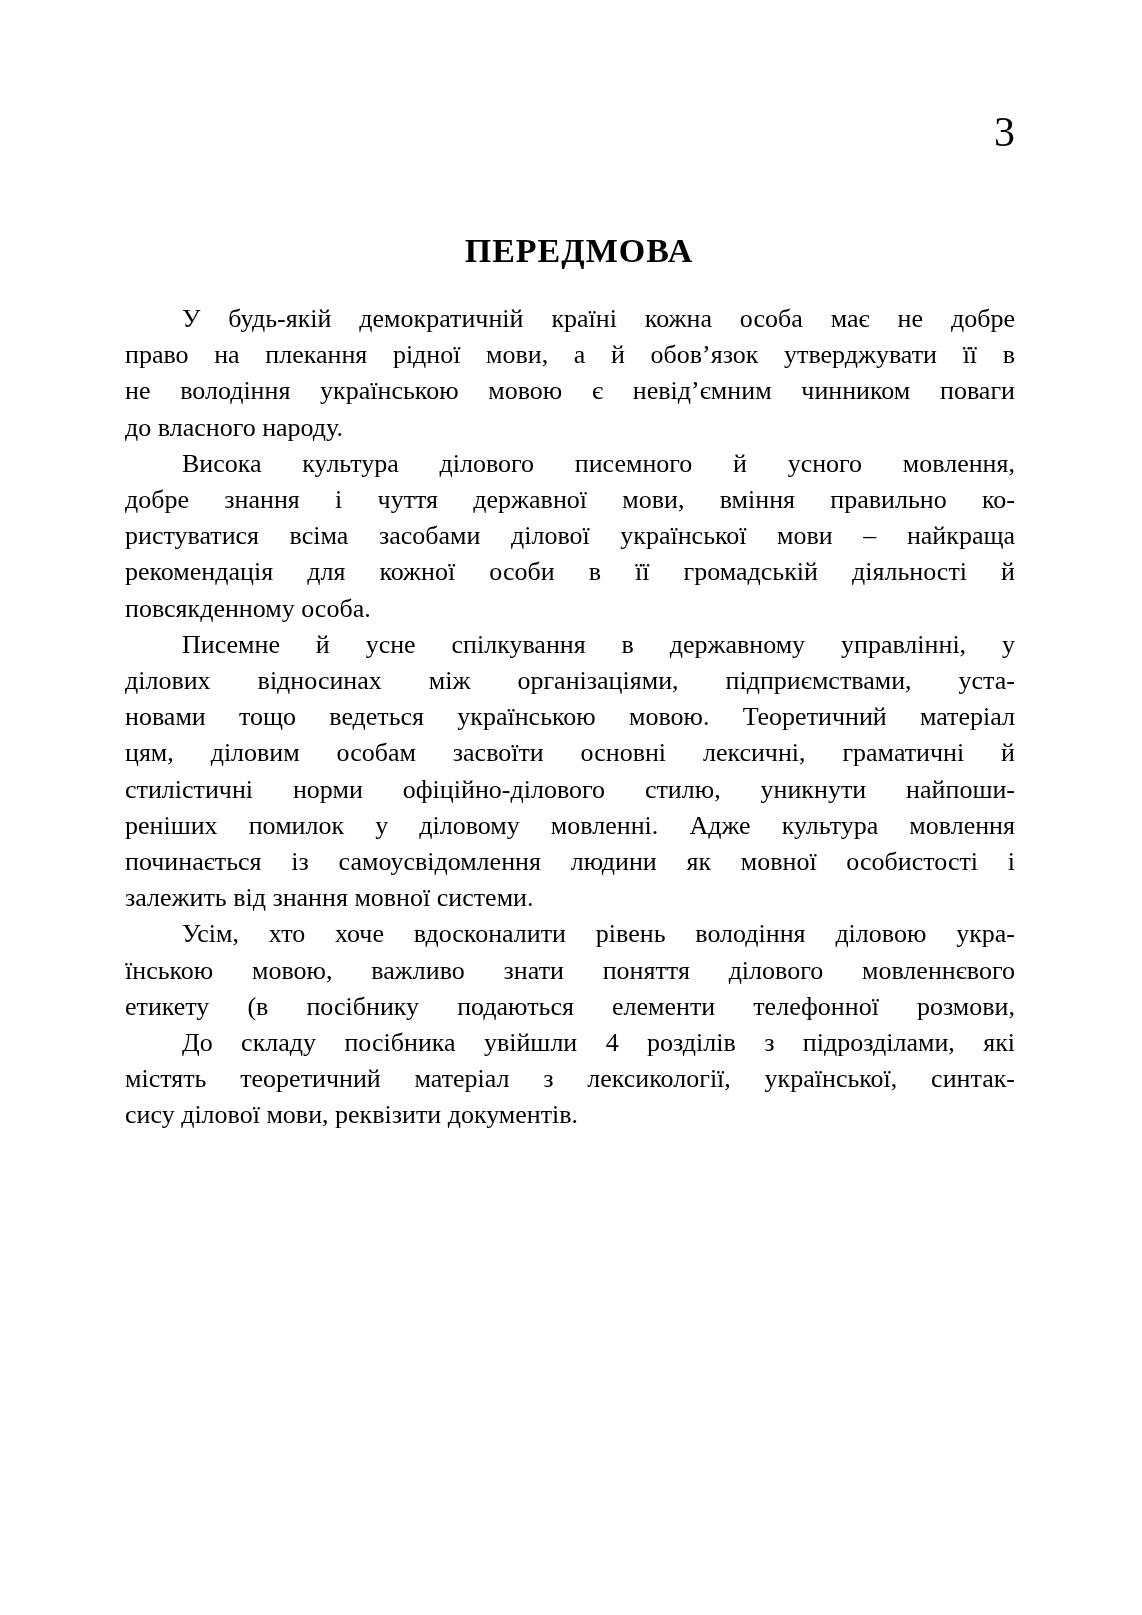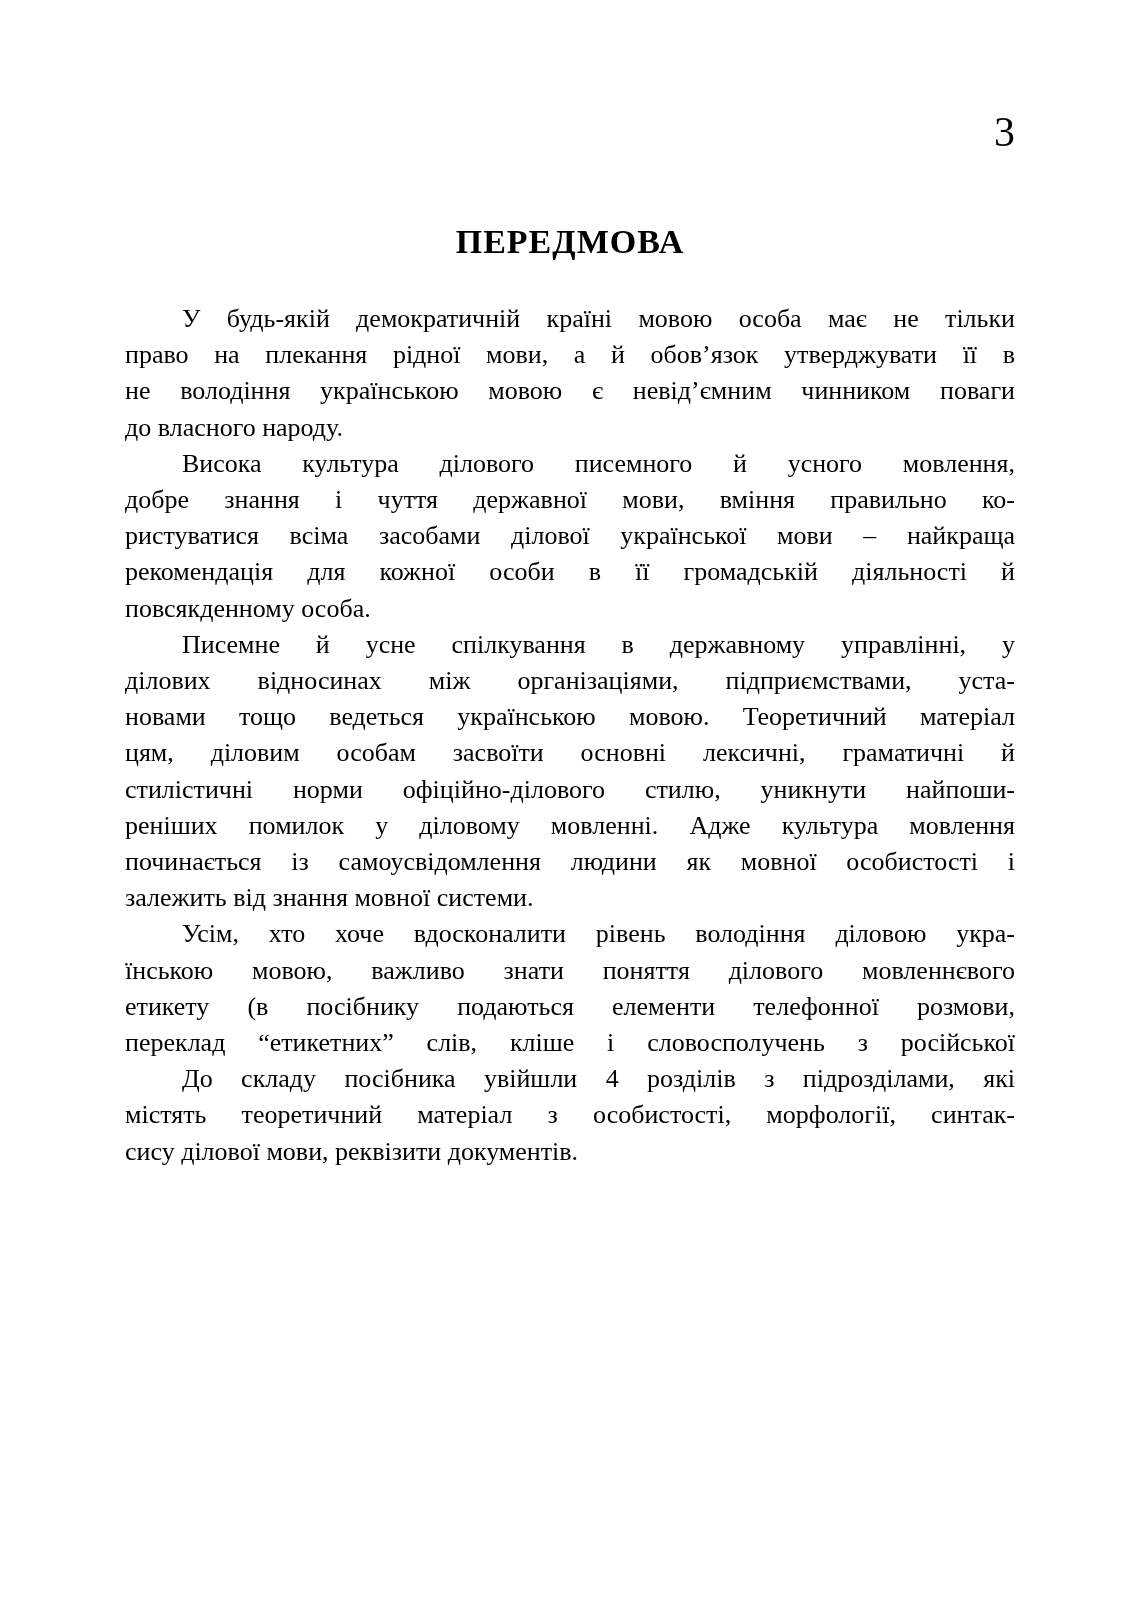--- a/index.html
+++ b/index.html
@@ -58,24 +58,24 @@
   }
   .line.last {
     text-align-last: left;
   }
 </style>
 </head>
 <body>
 
 <div class="page">
   <div class="page-number">3</div>
-  <h1 class="doc-title" style="margin:0;">ПЕРЕДМОВА</h1>
+  <h1 class="doc-title" style="margin:9px;">ПЕРЕДМОВА</h1>
   <div class="body-text">
       <div class="paragraph">
-        <div class="line first">У будь-якій демократичній країні мовою особа має не тільки</div>
+        <div class="line first">У будь-якій демократичній країні кожна особа має не добре</div>
         <div class="line">право на плекання рідної мови, а й обов’язок утверджувати її в</div>
         <div class="line">не володіння українською мовою є невід’ємним чинником поваги</div>
         <div class="line last">до власного народу.</div>
       </div>
       <div class="paragraph">
         <div class="line first">Висока культура ділового писемного й усного мовлення,</div>
         <div class="line">добре знання і чуття державної мови, вміння правильно ко-</div>
         <div class="line">ристуватися всіма засобами ділової української мови – найкраща</div>
         <div class="line">рекомендація для кожної особи в її громадській діяльності й</div>
         <div class="line last">повсякденному особа.</div>
@@ -87,21 +87,20 @@
         <div class="line">цям, діловим особам засвоїти основні лексичні, граматичні й</div>
         <div class="line">стилістичні норми офіційно-ділового стилю, уникнути найпоши-</div>
         <div class="line">реніших помилок у діловому мовленні. Адже культура мовлення</div>
         <div class="line">починається із самоусвідомлення людини як мовної особистості і</div>
         <div class="line last">залежить від знання мовної системи.</div>
       </div>
       <div class="paragraph">
         <div class="line first">Усім, хто хоче вдосконалити рівень володіння діловою укра-</div>
         <div class="line">їнською мовою, важливо знати поняття ділового мовленнєвого</div>
         <div class="line">етикету (в посібнику подаються елементи телефонної розмови,</div>
-        <div class="line">переклад “етикетних” слів, кліше і словосполучень з російської</div>
       </div>
       <div class="paragraph">
         <div class="line first">До складу посібника увійшли 4 розділів з підрозділами, які</div>
-        <div class="line">містять теоретичний матеріал з особистості, морфології, синтак-</div>
+        <div class="line">містять теоретичний матеріал з лексикології, української, синтак-</div>
         <div class="line last">сису ділової мови, реквізити документів.</div>
       </div>
     </div>
 </div>
 
 </body></html>

